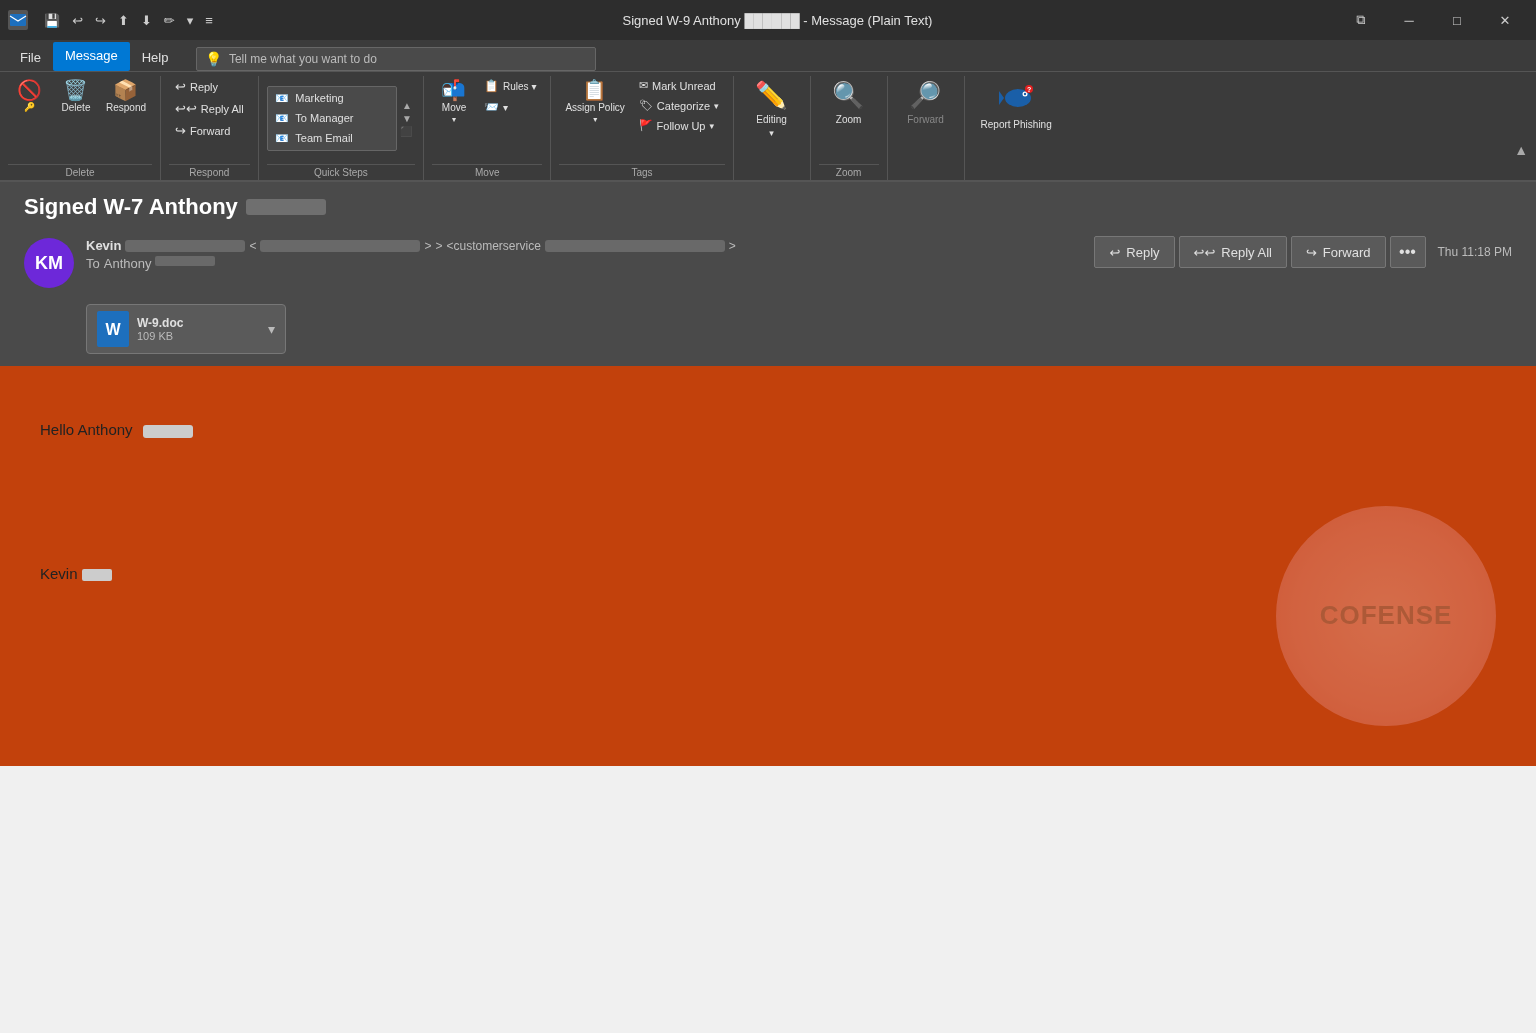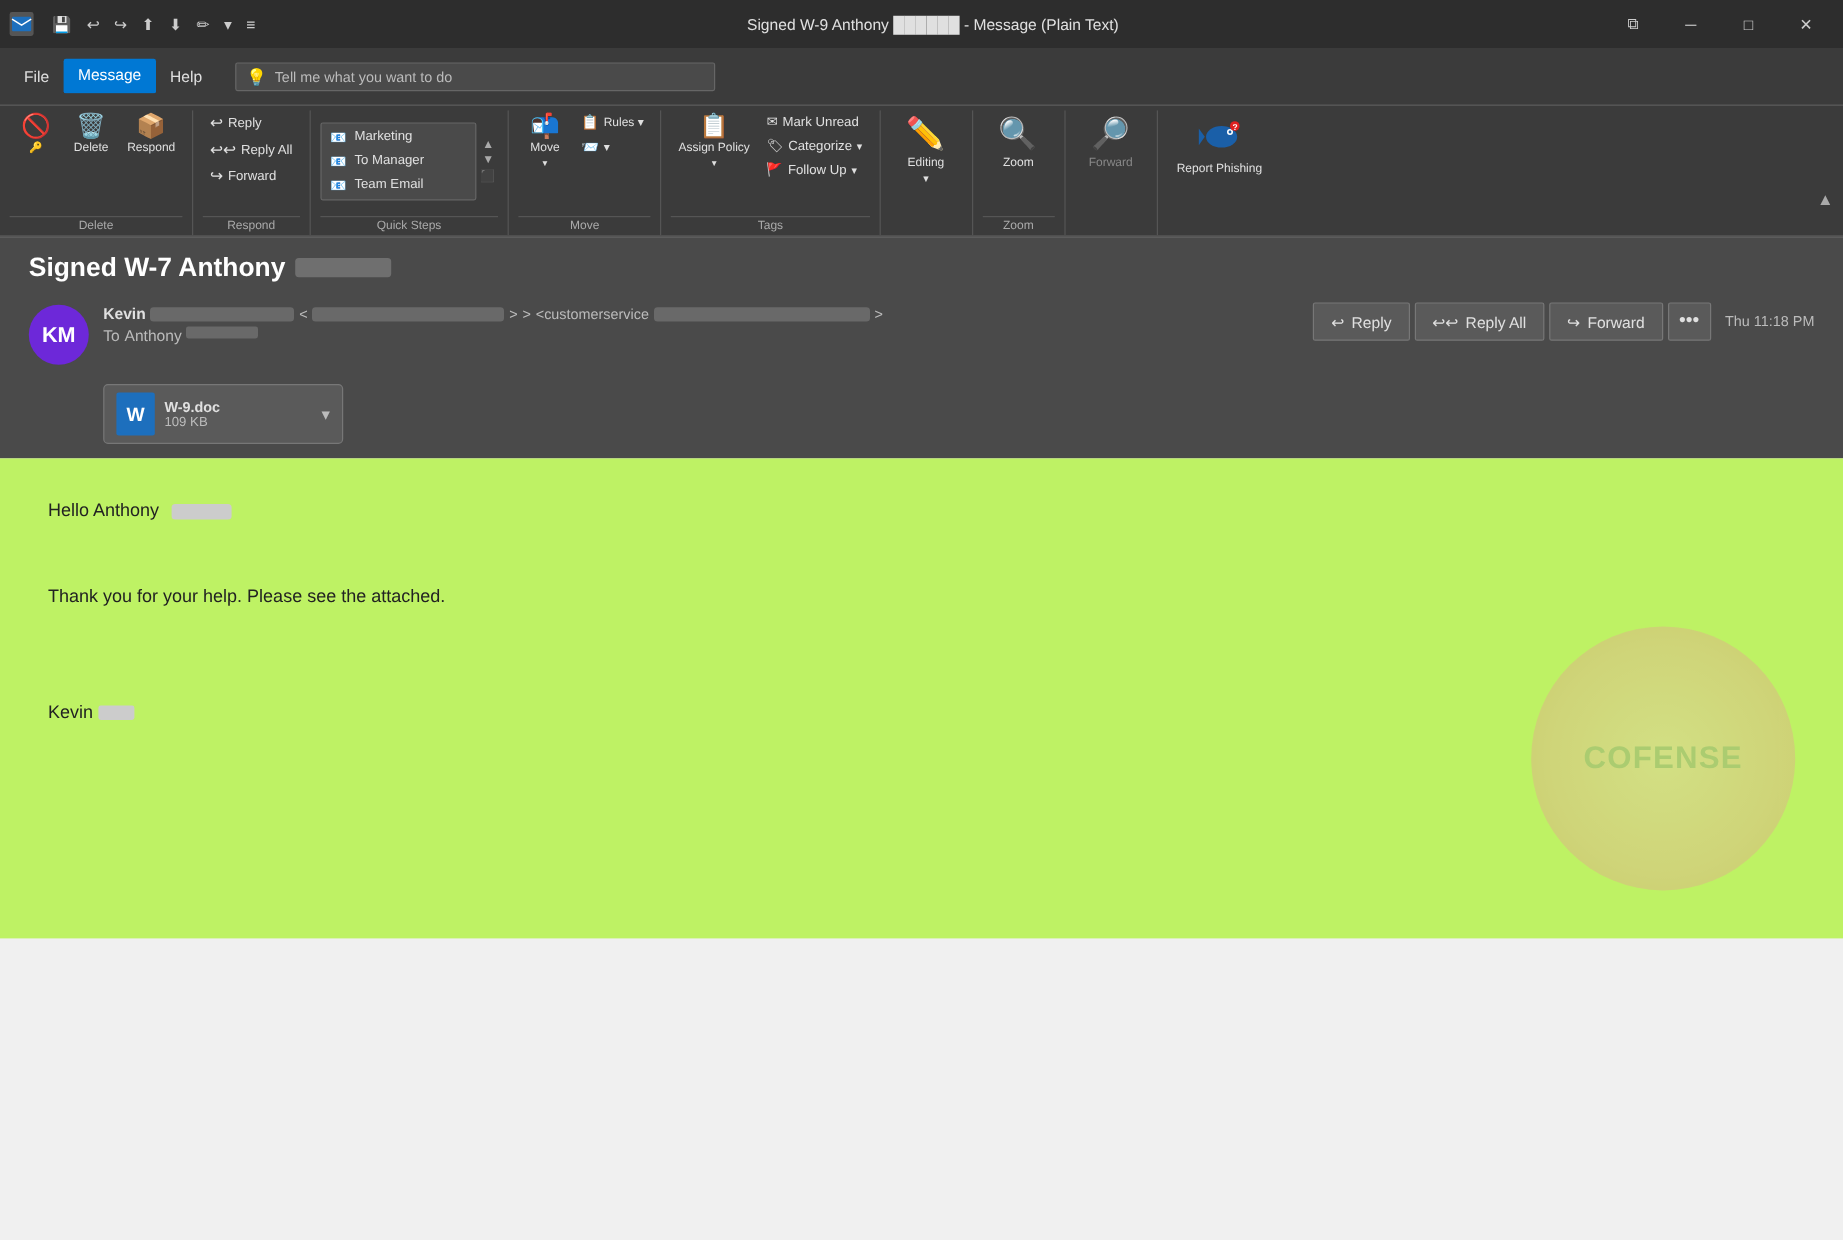--- a/index.html
+++ b/index.html
@@ -19,23 +19,23 @@
     .title-bar-icon { width: 20px; height: 20px; background: #555; border-radius: 2px; display: flex; align-items: center; justify-content: center; font-size: 12px; color: #ccc; }
     .title-bar-qat { display: flex; align-items: center; gap: 4px; margin-left: 6px; }
     .qat-btn { background: none; border: none; color: #ccc; font-size: 13px; cursor: pointer; padding: 2px 4px; border-radius: 2px; }
     .title-bar-title { flex: 1; text-align: center; font-size: 13px; color: #e0e0e0; }
     .title-bar-controls { display: flex; gap: 2px; }
     .title-ctrl { width: 46px; height: 32px; background: none; border: none; color: #ccc; font-size: 13px; cursor: pointer; display: flex; align-items: center; justify-content: center; }
 
     
     .menu-bar {
       background: #3b3b3b;
-      height: 48px;
-      display: flex;
-      align-items: center;
+      height: 32px;
+      display: flex;
+      align-items: flex-end;
       padding: 0 8px;
       color: #fff;
       border-bottom: 1px solid #555;
     }
     .menu-item { padding: 6px 12px; font-size: 13px; cursor: pointer; border-radius: 2px; color: #e0e0e0; }
     .menu-item.active { background: #0078d4; color: #fff; border-bottom: 2px solid #0078d4; }
     .search-box {
       margin-left: 16px;
       flex: 1;
       max-width: 400px;
@@ -309,23 +309,23 @@
       font-weight: 700;
       flex-shrink: 0;
     }
     .attach-info { flex: 1; }
     .attach-name { font-size: 12px; color: #e0e0e0; font-weight: 600; }
     .attach-size { font-size: 11px; color: #bbb; }
     .attach-expand { color: #bbb; font-size: 14px; }
 
     
     .email-body {
-      background: #bef264;
+      background: #c2410c;
       flex: 1;
-      padding: 32px 40px;
+      padding: 52px 40px;
       font-size: 15px;
       color: #222;
       line-height: 1.6;
       min-height: 400px;
       position: relative;
     }
     .body-redacted {
       display: inline-block;
       width: 50px;
       height: 13px;
@@ -663,21 +663,20 @@
   </div>
 </div>
 
 <div class="email-body">
   <p>
     <span>Hello Anthony</span>
     <span class="body-redacted"></span>
   </p>
   <br>
   <br>
-  <p>Thank you for your help. Please see the attached.</p>
   <br>
   <br>
   <br>
   <p>
     <span>Kevin</span><span class="body-redacted-sm"></span>
   </p>
 
   
   <div class="cofense-watermark">
     <div class="cofense-circle">

